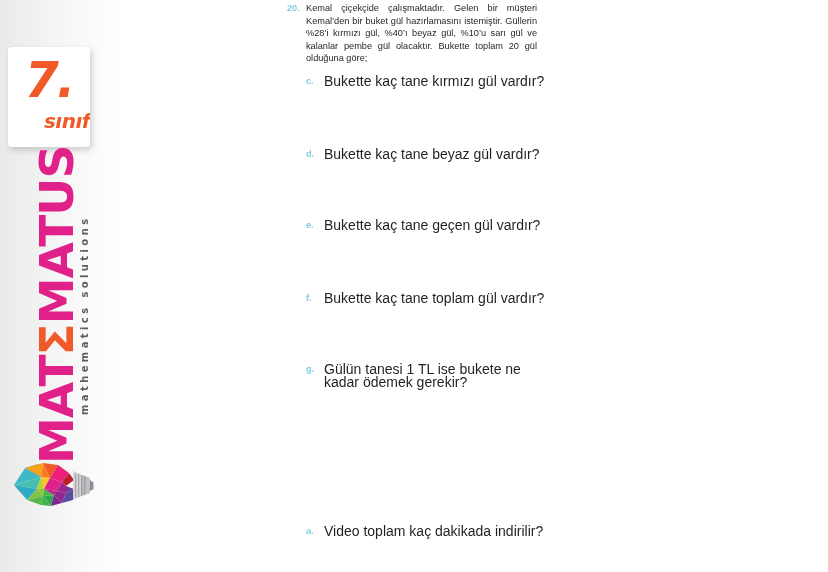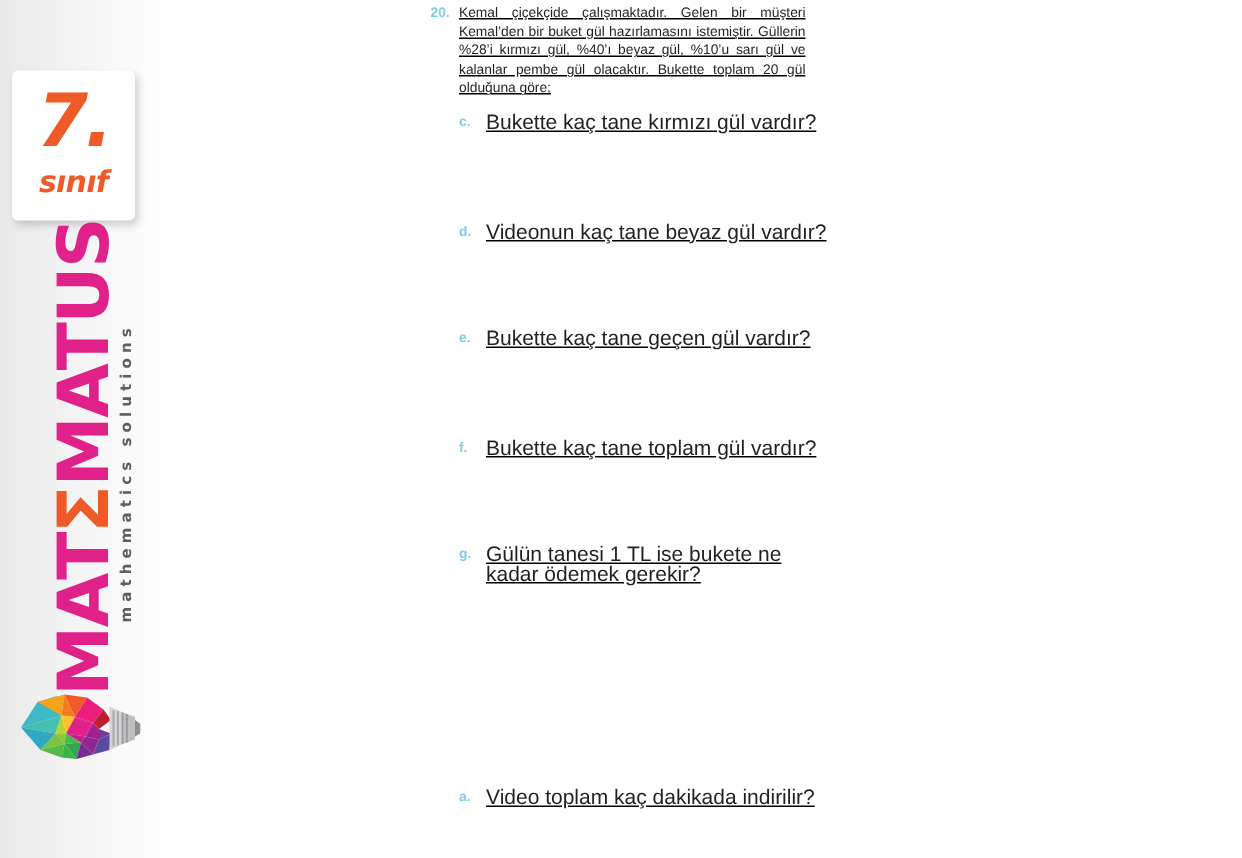--- a/index.html
+++ b/index.html
@@ -64,21 +64,21 @@
     font-size: 49px;
     line-height: 52px;
     color: #ef5a28;
     letter-spacing: -2px;
   }
   #grade-badge .sinif {
     position: absolute;
     left: 0;
     top: 62px;
     width: 82px;
-    text-align: center;
+    text-align: right;
     font-family: "DejaVu Sans", sans-serif;
     font-weight: bold;
     font-style: italic;
     font-size: 20px;
     line-height: 24px;
     color: #ef5a28;
     letter-spacing: -0.5px;
   }
 
   
@@ -140,21 +140,20 @@
     position: absolute;
     left: 287px;
     top: 0px;
     width: 250px;
     height: 572px;
   }
 
   .question {
     position: absolute;
     width: 250px;
-    text-decoration: underline;
   }
   .q-head {
     position: relative;
     padding-left: 19px;
   }
   .q-num {
     position: absolute;
     left: 0;
     top: 0;
     font-size: 9.2px;
@@ -263,21 +262,21 @@
       </div>
     </div>
 
     <div class="sub question" style="top:71px;left:0;">
       <span class="sub-letter">c.</span>
       <p class="sub-text">Bukette kaç tane kırmızı gül vardır?</p>
     </div>
 
     <div class="sub question" style="top:127px;left:0;">
       <span class="sub-letter">d.</span>
-      <p class="sub-text">Videonun kaç tane beyaz gül vardır?</p>
+      <p class="sub-text">Bukette kaç tane beyaz gül vardır?</p>
     </div>
 
     <div class="sub question" style="top:182px;left:0;">
       <span class="sub-letter">e.</span>
       <p class="sub-text">Bukette kaç tane geçen gül vardır?</p>
     </div>
 
     <div class="sub question" style="top:238px;left:0;">
       <span class="sub-letter">f.</span>
       <p class="sub-text">Bukette kaç tane toplam gül vardır?</p>

